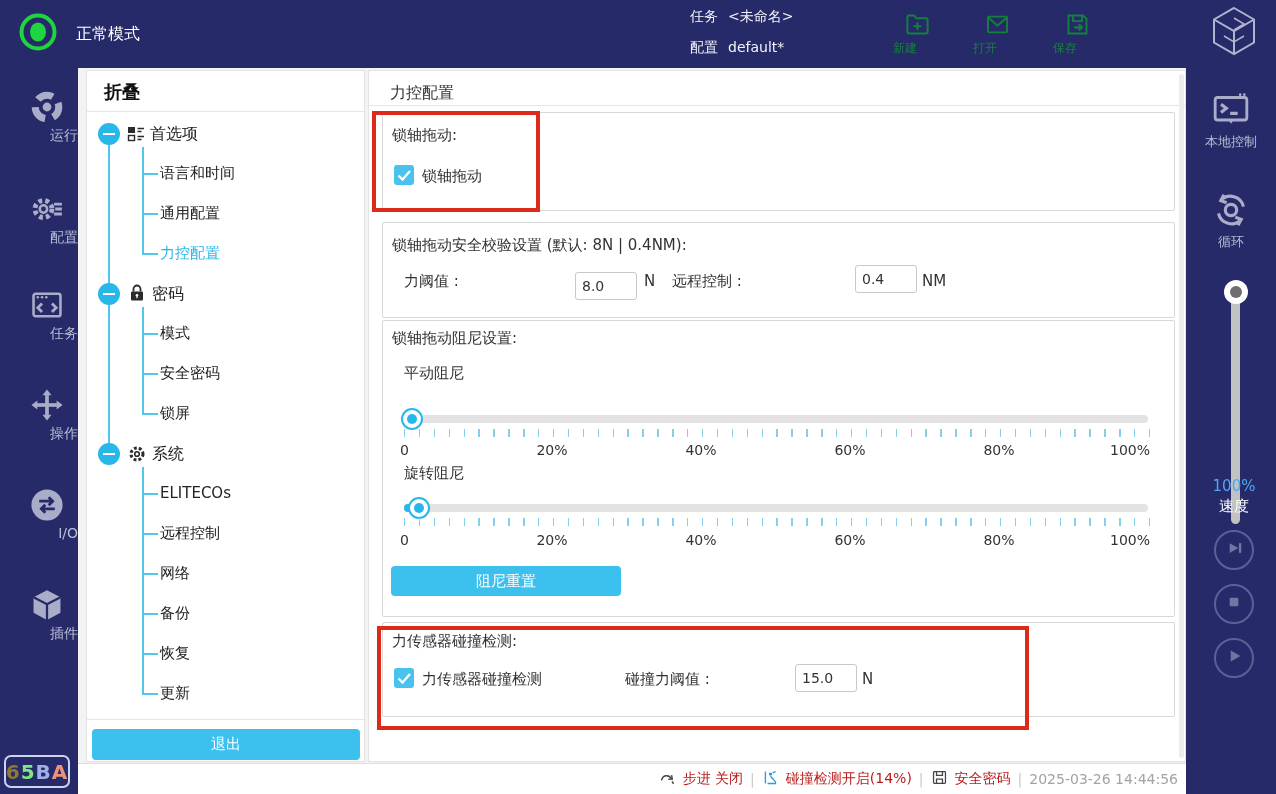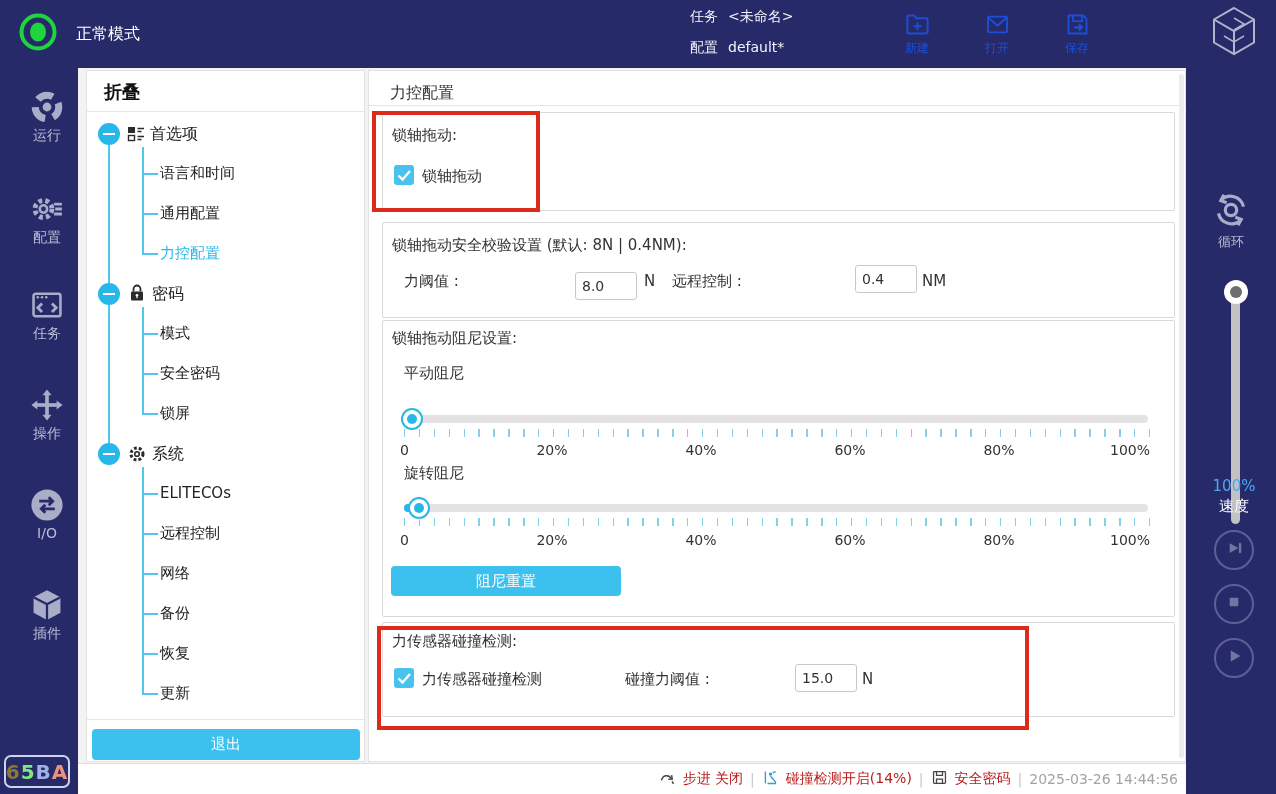--- a/index.html
+++ b/index.html
@@ -8,25 +8,25 @@
   #canvas { position:relative; width:1276px; height:794px; background:#f3f3f4; }
   .abs { position:absolute; }
 
   
   .topbar { left:0; top:0; width:1276px; height:68px; background:#272a68; }
   .leftbar { left:0; top:68px; width:78px; height:726px; background:#272a68; }
   .rightbar { left:1186px; top:68px; width:90px; height:726px; background:#272a68; }
 
   .mode-txt { color:#fff; font-size:16px; }
   .tb-kv { color:#f2f3fa; font-size:14px; display:flex; gap:10px; }
-  .tb-action { width:48px; text-align:center; color:#1d4ed8; cursor:pointer; }
+  .tb-action { width:48px; color:#15803d; cursor:pointer; }
   .tb-action svg { width:27px; height:27px; display:block; margin:0 auto; }
   .tb-action .lbl { font-size:12px; margin-top:2px; }
 
-  .navitem { width:78px; text-align:center; color:#a9adc8; cursor:pointer;padding-left:16px; }
+  .navitem { width:78px; text-align:right; color:#a9adc8; cursor:pointer;padding-left:16px; }
   .navitem svg { width:34px; height:34px; display:block; margin:0 auto; }
   .navitem .lbl { font-size:14px; color:#b9bdd6; margin-top:3px; }
   .rnavitem { width:90px; text-align:center; color:#a9adc8; }
   .rnavitem svg { width:40px; height:40px; display:block; margin:0 auto; }
   .rnavitem .lbl { font-size:13px; color:#b9bdd6; margin-top:3px; }
 
   .badge { left:4px; top:755px; width:66px; height:33px; border:2px solid #ccd3ec; border-radius:7px;
            display:flex; align-items:center; justify-content:center; font-size:20px; font-weight:bold; letter-spacing:1px; }
   .badge .c0{color:#8a7a35;} .badge .c1{color:#7de87d;} .badge .c2{color:#9fb0e8;} .badge .c3{color:#e8937a;}
 
@@ -327,20 +327,31 @@
   <div class="abs flabel" style="left:422px;top:670px">力传感器碰撞检测</div>
   <div class="abs flabel" style="left:625px;top:670px">碰撞力阈值 :</div>
   <input class="abs tinput" style="left: 795px; top: 664px;" value="15.0">
   <div class="abs flabel" style="left:862px;top:670px">N</div>
 
   <div class="abs redbox" style="left:372px;top:111px;width:168px;height:101px"></div>
   <div class="abs redbox" style="left:377px;top:626px;width:652px;height:104px"></div>
 
   <div class="abs rightbar"></div>
 
+  <div class="abs rnavitem" style="left:1186px;top:90px">
+    <span>
+      <svg viewBox="0 0 24 24" fill="none" stroke="currentColor" stroke-width="1.7">
+        <circle cx="17.5" cy="2.8" r=".8" fill="currentColor" stroke="none"></circle>
+          <circle cx="20" cy="2.8" r=".8" fill="currentColor" stroke="none"></circle>
+        <rect x="2.5" y="4.5" width="19" height="13.5" rx="1.5"></rect>
+        <path d="M6 8.5l3.2 2.5L6 13.5M11.5 14h4.5" stroke-width="1.9"></path>
+        <path d="M10.5 18l1.5 2.2 1.5-2.2z" fill="currentColor" stroke="none"></path>
+      </svg></span>
+    <div class="lbl">本地控制</div>
+  </div>
 
   <div class="abs rnavitem" style="left:1186px;top:190px">
     <span>
       <svg viewBox="0 0 24 24" fill="none" stroke="currentColor" stroke-width="1.9">
         <path d="M19.5 10a8 8 0 0 0-13.6-3.8"></path>
           <path d="M7.8 2.9L5.9 6.4l3.5 1.3"></path>
         <path d="M4.5 14a8 8 0 0 0 13.6 3.8"></path>
           <path d="M16.2 21.1l1.9-3.5-3.5-1.3"></path>
         <circle cx="12" cy="12" r="3.4"></circle>
       </svg></span>

